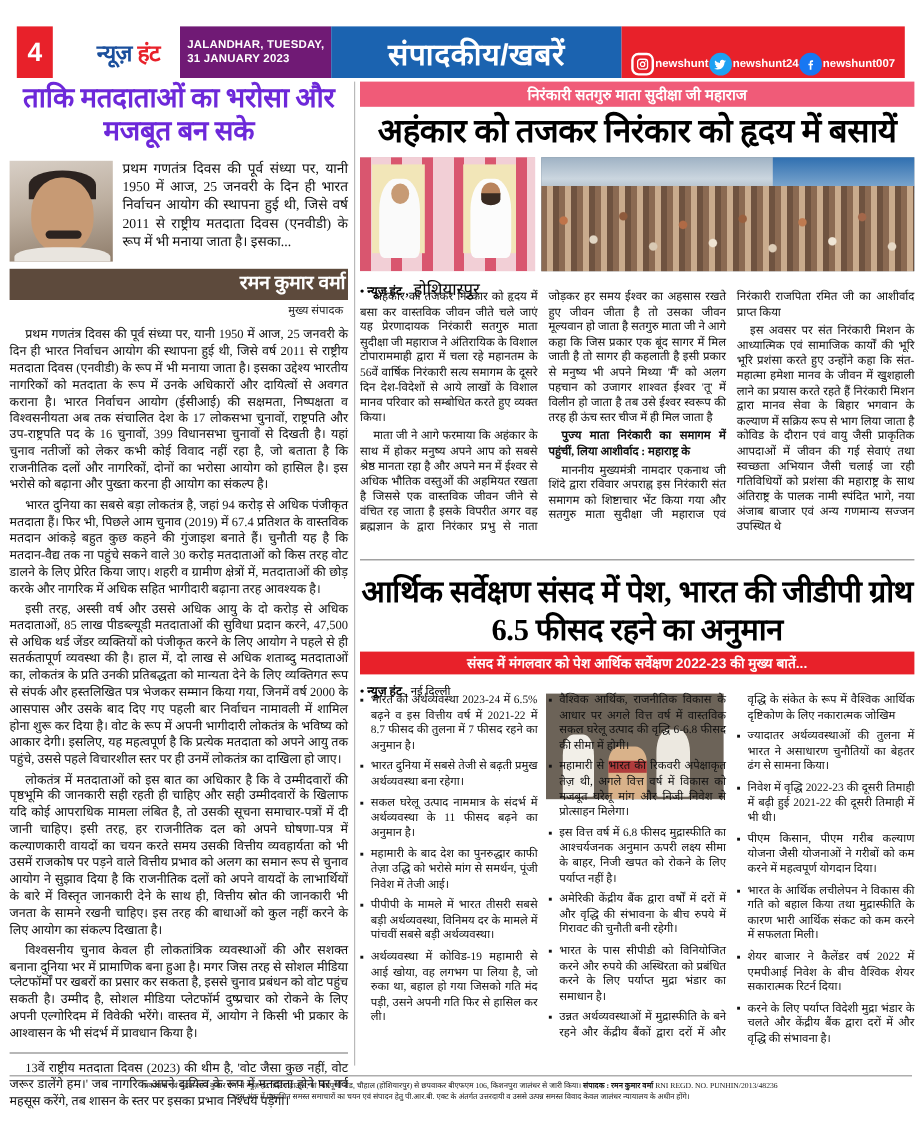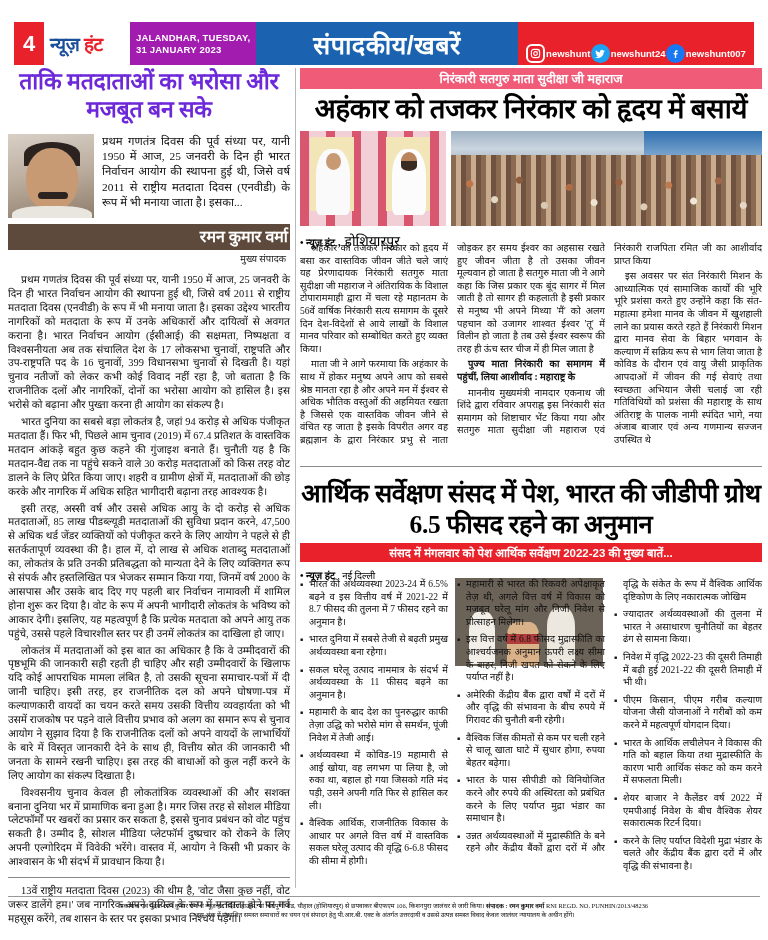--- a/index.html
+++ b/index.html
@@ -13,28 +13,29 @@
   .page { position: relative; width: 768px; height: 940px; background:#fff; padding: 0; }
 
   
   .masthead { position:absolute; left:14px; top:22px; width:740px; height:43px; display:flex; }
   .mh-pagenum {
     width:30px; background:#e8212a; color:#fff;
     font-family:"Liberation Sans", sans-serif; font-weight:bold; font-size:22px;
     display:flex; align-items:center; justify-content:center;
   }
   .mh-logo-wrap {
-    background:#ffffff; padding:0 6px; display:flex; align-items:center; justify-content:flex-start;
+    background:#ffffff; padding:0 6px; display:flex; align-items:center; justify-content:center;
     min-width:86px;
+    margin-left:20px;
   }
   .mh-logo { font-family:"Liberation Sans", sans-serif; font-weight:bold; font-size:19px; letter-spacing:-0.5px; white-space:nowrap;}
   .mh-logo .b1 { color:#1b4f9c; }
   .mh-logo .b2 { color:#e8212a; }
   .mh-date {
-    background:#a21caf; color:#fff; flex:0 0 126px;
+    background:#701a75; color:#fff; flex:0 0 126px;
     font-family:"Liberation Sans", sans-serif; font-weight:bold; font-size:9.5px; line-height:11.5px;
     display:flex; flex-direction:column; justify-content:center; padding-left:6px; letter-spacing:0.2px;
   }
   .mh-section {
     background:#1b63b0; color:#ffffff; flex:1;
     display:flex; align-items:center; justify-content:center;
     font-family:"Liberation Sans", sans-serif; font-weight:bold; font-size:25px; letter-spacing:0.5px;
   }
   .mh-social {
     background:#e8212a; flex:0 0 236px; display:flex; align-items:flex-end; justify-content:space-around;
@@ -314,26 +315,26 @@
       <div class="sash"></div>
       <div class="whiteman2"></div>
   </div>
 
   <div class="es-cols">
     <ul>
       <li>भारत की अर्थव्यवस्था 2023-24 में 6.5% बढ़ने व इस वित्तीय वर्ष में 2021-22 में 8.7 फीसद की तुलना में 7 फीसद रहने का अनुमान है।</li>
       <li>भारत दुनिया में सबसे तेजी से बढ़ती प्रमुख अर्थव्यवस्था बना रहेगा।</li>
       <li>सकल घरेलू उत्पाद नाममात्र के संदर्भ में अर्थव्यवस्था के 11 फीसद बढ़ने का अनुमान है।</li>
       <li>महामारी के बाद देश का पुनरुद्धार काफी तेज़ा उद्धि को भरोसे मांग से समर्थन, पूंजी निवेश में तेजी आई।</li>
+      <li>पीपीपी के मामले में भारत तीसरी सबसे बड़ी अर्थव्यवस्था, विनिमय दर के मामले में पांचवीं सबसे बड़ी अर्थव्यवस्था।</li>
       <li>अर्थव्यवस्था में कोविड-19 महामारी से आई खोया, वह लगभग पा लिया है, जो रुका था, बहाल हो गया जिसको गति मंद पड़ी, उसने अपनी गति फिर से हासिल कर ली।</li>
       <li>वैश्विक आर्थिक, राजनीतिक विकास के आधार पर अगले वित्त वर्ष में वास्तविक सकल घरेलू उत्पाद की वृद्धि 6-6.8 फीसद की सीमा में होगी।</li>
       <li>महामारी से भारत की रिकवरी अपेक्षाकृत तेज़ थी, अगले वित्त वर्ष में विकास को मजबूत घरेलू मांग और निजी निवेश से प्रोत्साहन मिलेगा।</li>
       <li>इस वित्त वर्ष में 6.8 फीसद मुद्रास्फीति का आश्चर्यजनक अनुमान ऊपरी लक्ष्य सीमा के बाहर, निजी खपत को रोकने के लिए पर्याप्त नहीं है।</li>
       <li>अमेरिकी केंद्रीय बैंक द्वारा वर्षों में दरों में और वृद्धि की संभावना के बीच रुपये में गिरावट की चुनौती बनी रहेगी।</li>
-      <li>वैश्विक जिंस कीमतों से कम पर चली रहने से चालू खाता घाटे में सुधार होगा, रुपया बेहतर बढ़ेगा।</li>
       <li>भारत के पास सीपीडी को विनियोजित करने और रुपये की अस्थिरता को प्रबंधित करने के लिए पर्याप्त मुद्रा भंडार का समाधान है।</li>
       <li>उन्नत अर्थव्यवस्थाओं में मुद्रास्फीति के बने रहने और केंद्रीय बैंकों द्वारा दरों में और वृद्धि के संकेत के रूप में वैश्विक आर्थिक दृष्टिकोण के लिए नकारात्मक जोखिम</li>
       <li>ज्यादातर अर्थव्यवस्थाओं की तुलना में भारत ने असाधारण चुनौतियों का बेहतर ढंग से सामना किया।</li>
       <li>निवेश में वृद्धि 2022-23 की दूसरी तिमाही में बढ़ी हुई 2021-22 की दूसरी तिमाही में भी थी।</li>
       <li>पीएम किसान, पीएम गरीब कल्याण योजना जैसी योजनाओं ने गरीबों को कम करने में महत्वपूर्ण योगदान दिया।</li>
       <li>भारत के आर्थिक लचीलेपन ने विकास की गति को बहाल किया तथा मुद्रास्फीति के कारण भारी आर्थिक संकट को कम करने में सफलता मिली।</li>
       <li>शेयर बाजार ने कैलेंडर वर्ष 2022 में एमपीआई निवेश के बीच वैश्विक शेयर सकारात्मक रिटर्न दिया।</li>
       <li>करने के लिए पर्याप्त विदेशी मुद्रा भंडार के चलते और केंद्रीय बैंक द्वारा दरों में और वृद्धि की संभावना है।</li>
     </ul>
   </div>

